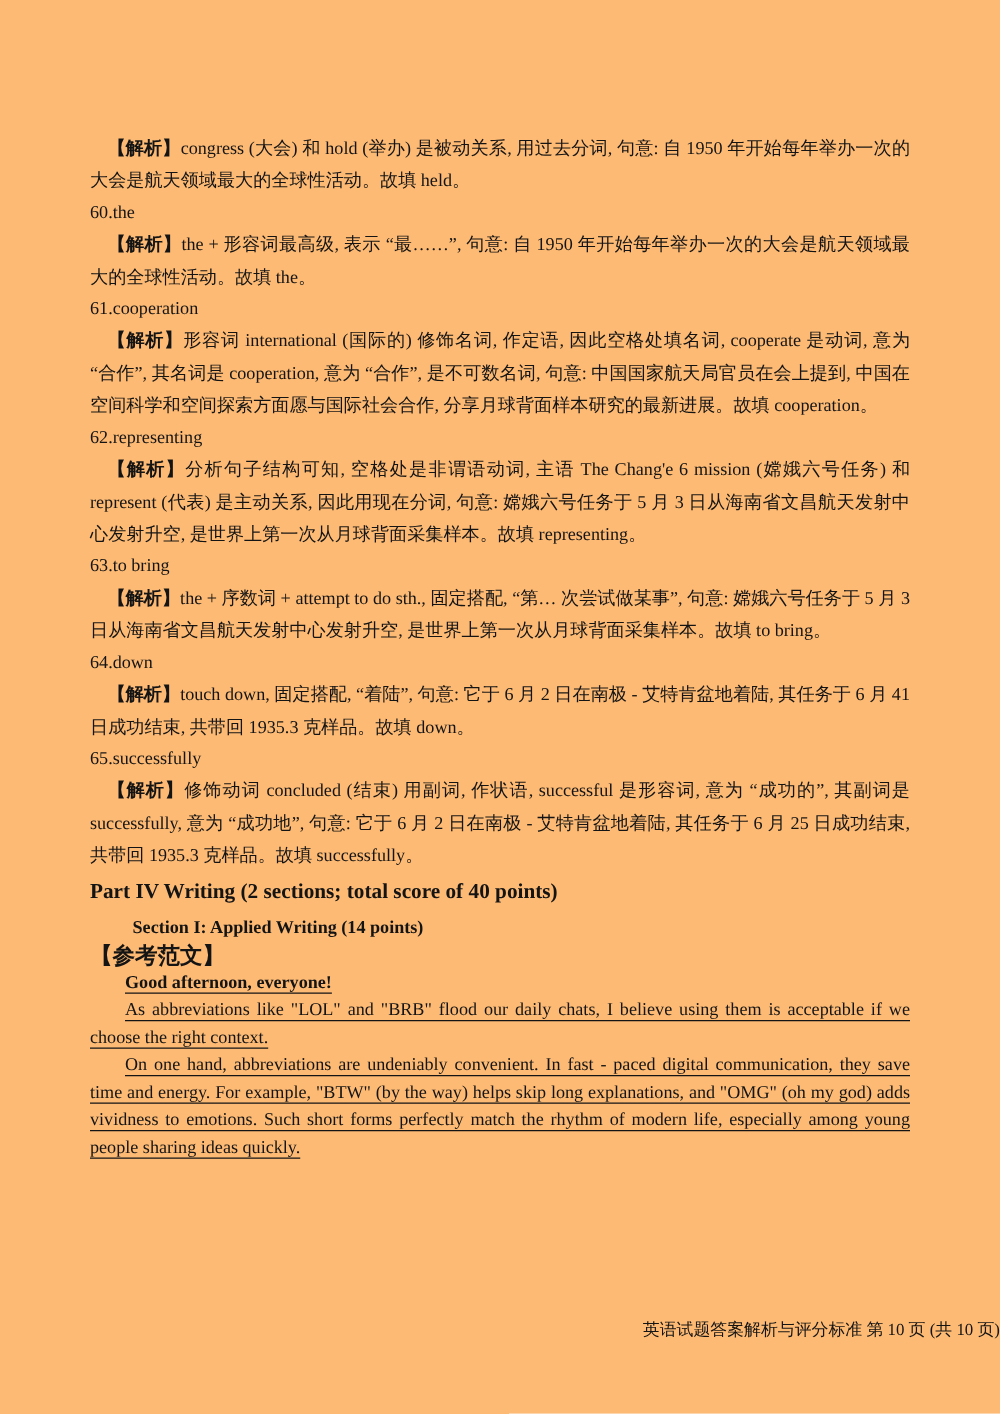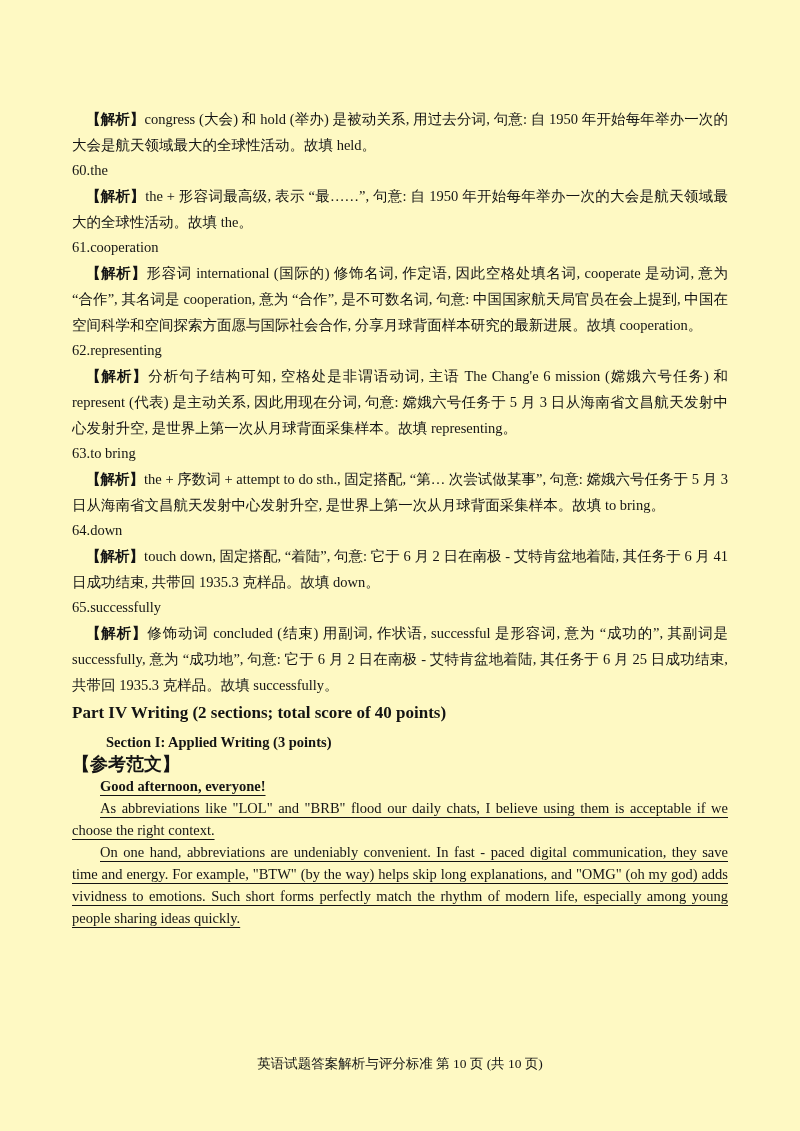--- a/index.html
+++ b/index.html
@@ -1,17 +1,17 @@
 <!DOCTYPE html>
 <html><head>
 <meta charset="utf-8">
 <style>
   html,body{margin:0;padding:0;background:#ffffff;}
   .page{
-    width:800px;height:1131px;background:#fef9c3;position:relative;
+    width:800px;height:1131px;background:#fdba74;position:relative;
     box-sizing:border-box;margin:0 auto;overflow:hidden;
     font-family:"Liberation Serif","DejaVu Serif",serif;color:#141414;
   }
   .content{padding:104px 72px 0 72px;}
   p{margin:0;}
   .analysis{
     font-size:14.5px;line-height:26px;text-align:justify;
     text-indent:14px;margin:2px 0;
   }
   .analysis .tag{font-weight:bold;}
@@ -19,21 +19,21 @@
   .part-heading{font-size:17px;font-weight:bold;line-height:26px;}
   .section-heading{font-size:14.5px;font-weight:bold;margin-left:34px;margin-top:5px;line-height:22px;}
   .sample-label{font-size:18px;font-weight:bold;line-height:22px;}
   .essay p{
     font-size:14.5px;line-height:22px;text-align:justify;text-indent:28px;
     text-decoration:underline;text-underline-offset:4px;text-decoration-thickness:1px;
   }
   .greeting{font-weight:bold;}
   .force-justify{text-align-last:justify;}
   .footer{
-    position:absolute;left:0;right:0;bottom:58px;text-align:center;
+    position:absolute;left:0;right:0;bottom:58px;text-align:right;
     font-size:13.5px;color:#141414;
   }
 </style>
 </head>
 <body>
 
 <div class="page">
   <div class="content">
 
     <p class="analysis"><span class="tag">【解析】</span><span>congress (大会) 和 hold (举办) 是被动关系, 用过去分词, 句意: 自 1950 年开始每年举办一次的大会是航天领域最大的全球性活动。故填 held。</span></p>
@@ -50,21 +50,21 @@
 
     <p class="analysis"><span class="tag">【解析】</span><span>the + 序数词 + attempt to do sth., 固定搭配, “第… 次尝试做某事”, 句意: 嫦娥六号任务于 5 月 3 日从海南省文昌航天发射中心发射升空, 是世界上第一次从月球背面采集样本。故填 to bring。</span></p>
     <p class="answer">64.down</p>
 
     <p class="analysis"><span class="tag">【解析】</span><span>touch down, 固定搭配, “着陆”, 句意: 它于 6 月 2 日在南极 - 艾特肯盆地着陆, 其任务于 6 月 41 日成功结束, 共带回 1935.3 克样品。故填 down。</span></p>
     <p class="answer">65.successfully</p>
 
     <p class="analysis"><span class="tag">【解析】</span><span>修饰动词 concluded (结束) 用副词, 作状语, successful 是形容词, 意为 “成功的”, 其副词是 successfully, 意为 “成功地”, 句意: 它于 6 月 2 日在南极 - 艾特肯盆地着陆, 其任务于 6 月 25 日成功结束, 共带回 1935.3 克样品。故填 successfully。</span></p>
 
     <p class="part-heading">Part IV Writing (2 sections; total score of 40 points)</p>
-    <p class="section-heading">Section I: Applied Writing (3 points)</p>
+    <p class="section-heading">Section I: Applied Writing (14 points)</p>
     <p class="sample-label">【参考范文】</p>
 
     <div class="essay">
       <p class="greeting">Good afternoon, everyone!</p>
       <p>As abbreviations like "LOL" and "BRB" flood our daily chats, I believe using them is acceptable if we choose the right context.</p>
       <p>On one hand, abbreviations are undeniably convenient. In fast - paced digital communication, they save time and energy. For example, "BTW" (by the way) helps skip long explanations, and "OMG" (oh my god) adds vividness to emotions. Such short forms perfectly match the rhythm of modern life, especially among young people sharing ideas quickly.</p>
     </div>
 
   </div>
 

